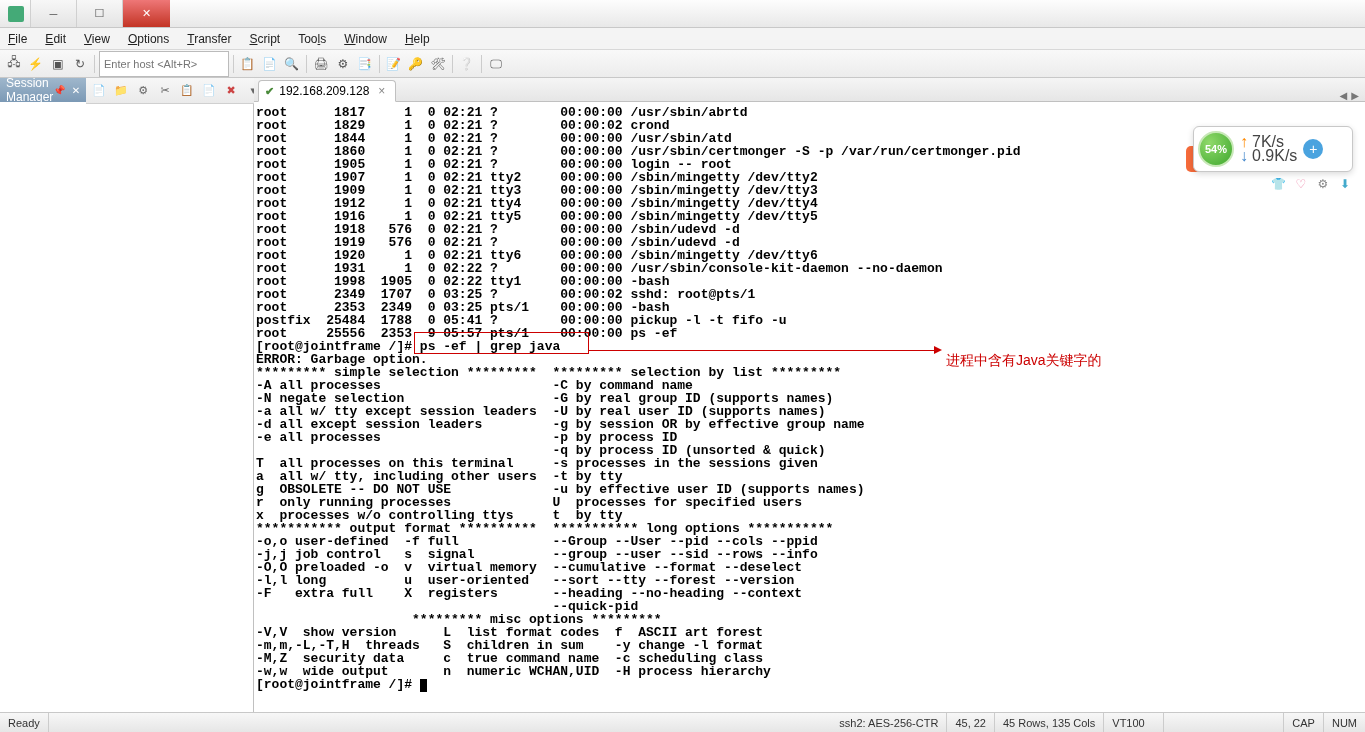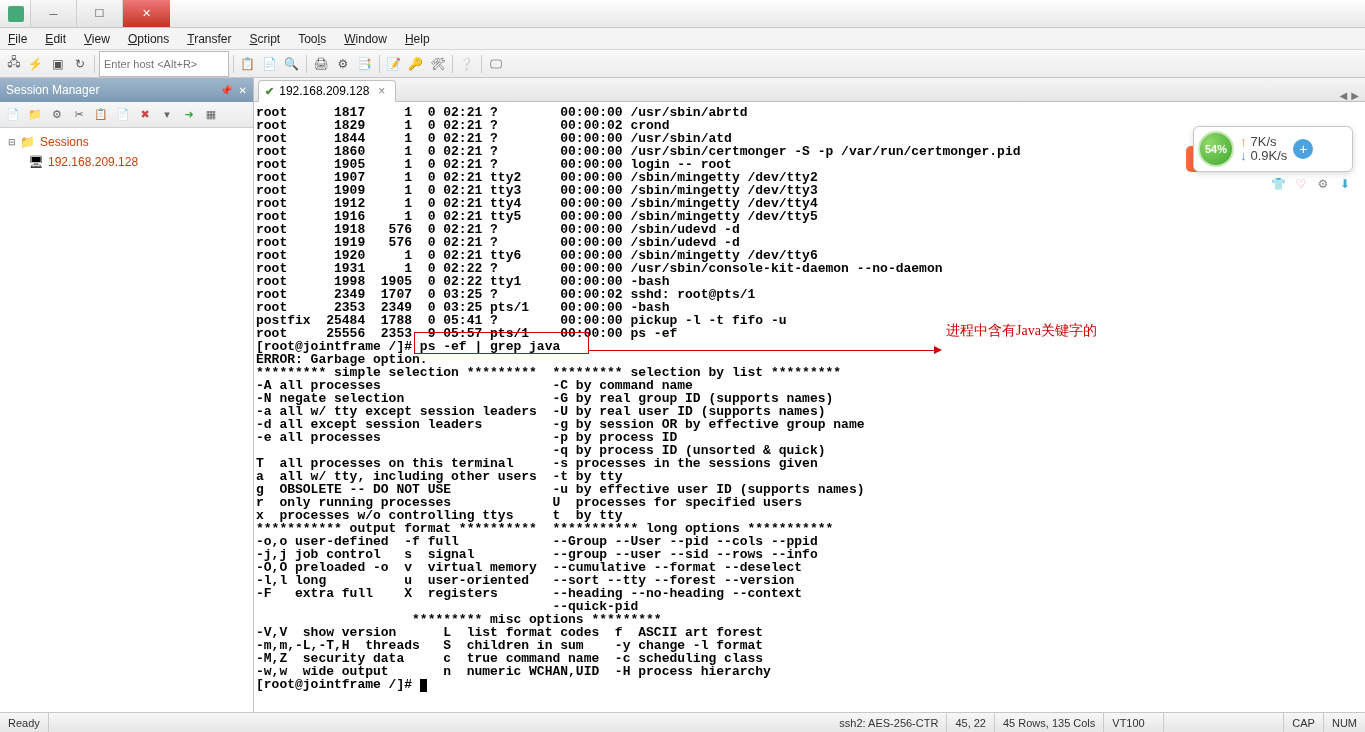--- a/index.html
+++ b/index.html
@@ -11,21 +11,21 @@
 .win-btn { width: 46px; display: flex; align-items: center; justify-content: center; background: linear-gradient(#f7f7f7,#e4e4e4); border-left: 1px solid #d0d0d0; font-size: 11px; color: #555; }
 .win-close { background: linear-gradient(#e77,#c33425); color: #fff; width: 48px; }
 .menubar { height: 22px; background: #f4f4f4; display: flex; align-items: center; padding-left: 8px; border-bottom: 1px solid #d8d8d8; }
 .menubar span { margin-right: 18px; color: #222; }
 .menubar span u { text-decoration: underline; }
 .toolbar { height: 28px; background: linear-gradient(#f9f9f9,#ececec); display: flex; align-items: center; padding: 0 4px; border-bottom: 1px solid #c8c8c8; gap: 2px; }
 .tb-btn { width: 20px; height: 20px; display: flex; align-items: center; justify-content: center; font-size: 12px; color: #555; border-radius: 2px; }
 .tb-sep { width: 1px; height: 18px; background: #ccc; margin: 0 2px; }
 .tb-input { height: 20px; width: 130px; border: 1px solid #bbb; padding: 12px 4px; font-size: 11px; color: #888; background: #fff; }
 .main { display: flex; height: calc(100% - 28px - 22px - 28px - 20px); }
-.sidebar { width: 254px; background: #fff; border-right: 1px solid #c0c0c0; display: flex; flex-direction: column; }
+.sidebar { width: 254px; background: #fff; border-right: 1px solid #c0c0c0; display: flex; flex-direction: row; }
 .side-header { height: 24px; background: linear-gradient(#9fb7cc,#7b99b5); color: #fff; display: flex; align-items: center; padding: 0 6px; font-size: 12px; justify-content: space-between; }
 .side-header-btns { display: flex; gap: 6px; font-size: 10px; }
 .side-toolbar { height: 26px; background: linear-gradient(#f7f7f7,#eaeaea); display: flex; align-items: center; padding: 0 4px; gap: 4px; border-bottom: 1px solid #d0d0d0; }
 .side-tb-btn { width: 18px; height: 18px; display: flex; align-items: center; justify-content: center; font-size: 11px; color: #666; }
 .side-filter { height: 22px; padding: 2px 6px; display: flex; align-items: center; }
 .side-filter input { border: none; outline: none; font-size: 11px; width: 100%; color: #888; }
 .tree { padding: 4px 0; font-size: 12px; }
 .tree-row { display: flex; align-items: center; height: 20px; padding-left: 8px; }
 .tree-toggle { width: 12px; color: #666; font-size: 9px; }
 .tree-icon { width: 16px; text-align: center; margin-right: 4px; }
@@ -40,21 +40,21 @@
 .terminal { flex: 1; background: #fff; color: #000; font-family: "Consolas","Courier New",monospace; font-size: 13px; line-height: 13px; padding: 4px 2px 4px 2px; white-space: pre; overflow: hidden; position: relative; font-weight: bold; }
 .hlbox { position: absolute; border: 1px solid #c00; pointer-events: none; }
 .arrow-line { position: absolute; height: 1px; background: #c00; }
 .arrow-head { position: absolute; width: 0; height: 0; border-top: 4px solid transparent; border-bottom: 4px solid transparent; border-left: 8px solid #c00; }
 .annot { position: absolute; color: #c00; font-family: "Microsoft YaHei", sans-serif; font-size: 14px; }
 .statusbar { height: 20px; background: linear-gradient(#f7f7f7,#e6e6e6); border-top: 1px solid #c8c8c8; display: flex; align-items: center; font-size: 11px; color: #333; }
 .sb-cell { padding: 0 8px; border-right: 1px solid #ccc; height: 100%; display: flex; align-items: center; }
 .sb-spacer { flex: 1; }
 .widget { position: absolute; right: 12px; top: 126px; width: 160px; height: 46px; background: #fff; border: 1px solid #c8c8c8; border-radius: 6px; box-shadow: 0 2px 6px rgba(0,0,0,0.15); display: flex; align-items: center; padding: 4px; }
 .widget-circle { width: 36px; height: 36px; border-radius: 50%; background: radial-gradient(circle at 30% 30%, #8fd96a, #3fa82e); display: flex; align-items: center; justify-content: center; color: #fff; font-weight: bold; font-size: 11px; margin-right: 6px; border: 2px solid #c8e8b8; }
-.widget-speeds { font-size: 13px; color: #444; line-height: 14px; }
+.widget-speeds { font-size: 16px; color: #444; line-height: 14px; }
 .widget-speeds div { display: flex; align-items: center; gap: 4px; }
 .widget-speeds .up::before { content: "↑"; color: #f80; }
 .widget-speeds .down::before { content: "↓"; color: #48c; }
 .widget-btn { width: 20px; height: 20px; background: #4aa3df; border-radius: 50%; color: #fff; display: flex; align-items: center; justify-content: center; margin-left: 6px; font-size: 14px; }
 .widget-icons { position: absolute; right: 12px; top: 176px; display: flex; gap: 6px; }
 .widget-icons span { width: 16px; height: 16px; display: inline-flex; align-items: center; justify-content: center; font-size: 12px; }
 .sogou { position: absolute; left: 1186px; top: 146px; width: 26px; height: 26px; background: #f66b3a; border-radius: 5px; display: flex; align-items: center; justify-content: center; color: #fff; font-weight: bold; font-size: 16px; }
 .cursor { display: inline-block; width: 7px; height: 13px; background: #000; vertical-align: text-bottom; }
 </style>
 </head>
@@ -194,21 +194,21 @@
                     ********* misc options *********
 -V,V  show version      L  list format codes  f  ASCII art forest
 -m,m,-L,-T,H  threads   S  children in sum    -y change -l format
 -M,Z  security data     c  true command name  -c scheduling class
 -w,w  wide output       n  numeric WCHAN,UID  -H process hierarchy
 [root@jointframe /]# <span class="cursor"></span></div>
 
     <div class="hlbox" style="left:160px; top:254px; width:175px; height:22px;"></div>
     <div class="arrow-line" style="left:335px; top:272px; width:350px;"></div>
     <div class="arrow-head" style="left:680px; top:268px;"></div>
-    <div class="annot" style="left:692px; top:244px;font-family:Liberation Serif, serif;">进程中含有Java关键字的</div>
+    <div class="annot" style="left:692px; top:274px;">进程中含有Java关键字的</div>
   </div>
 </div>
 
 <div class="statusbar">
   <div class="sb-cell">Ready</div>
   <div class="sb-spacer"></div>
   <div class="sb-cell">ssh2: AES-256-CTR</div>
   <div class="sb-cell">45,  22</div>
   <div class="sb-cell">45 Rows, 135 Cols</div>
   <div class="sb-cell" style="min-width:60px">VT100</div>

